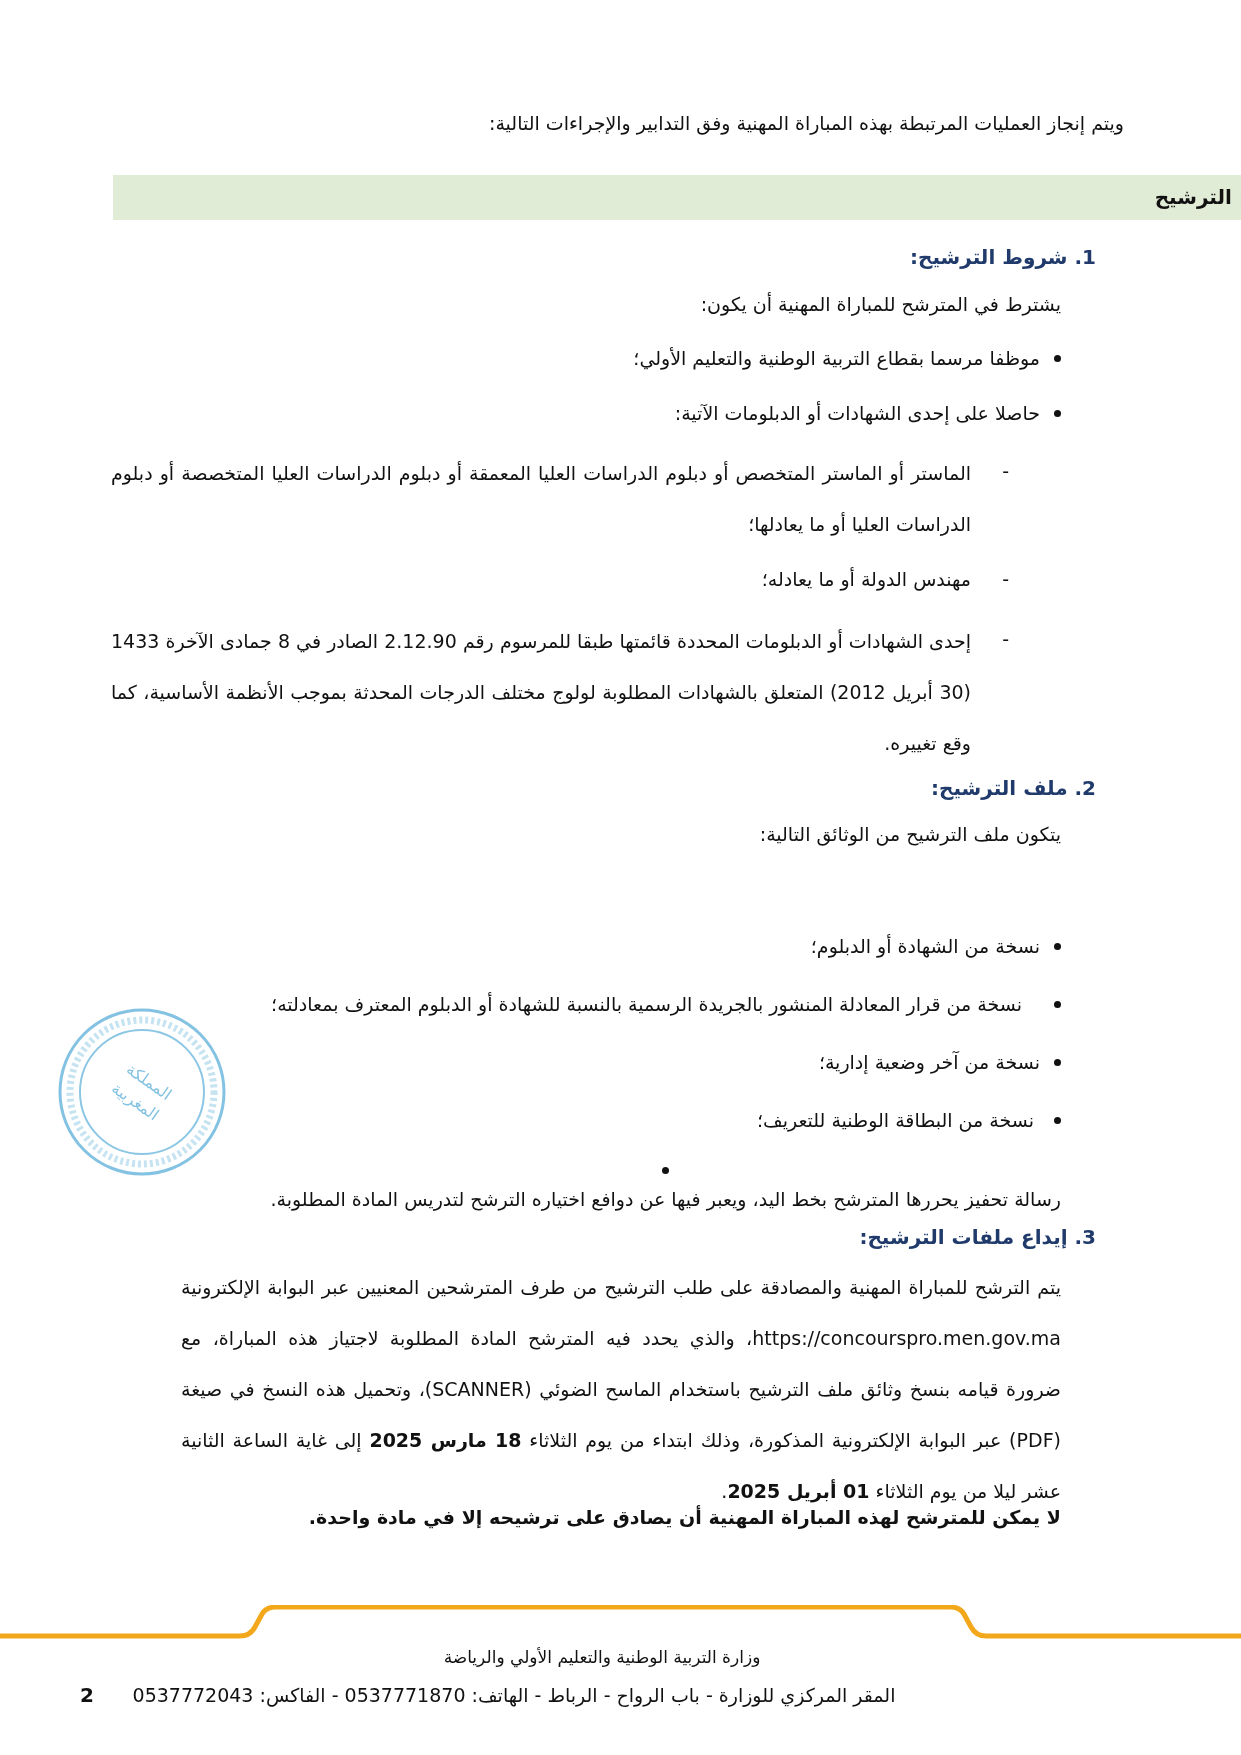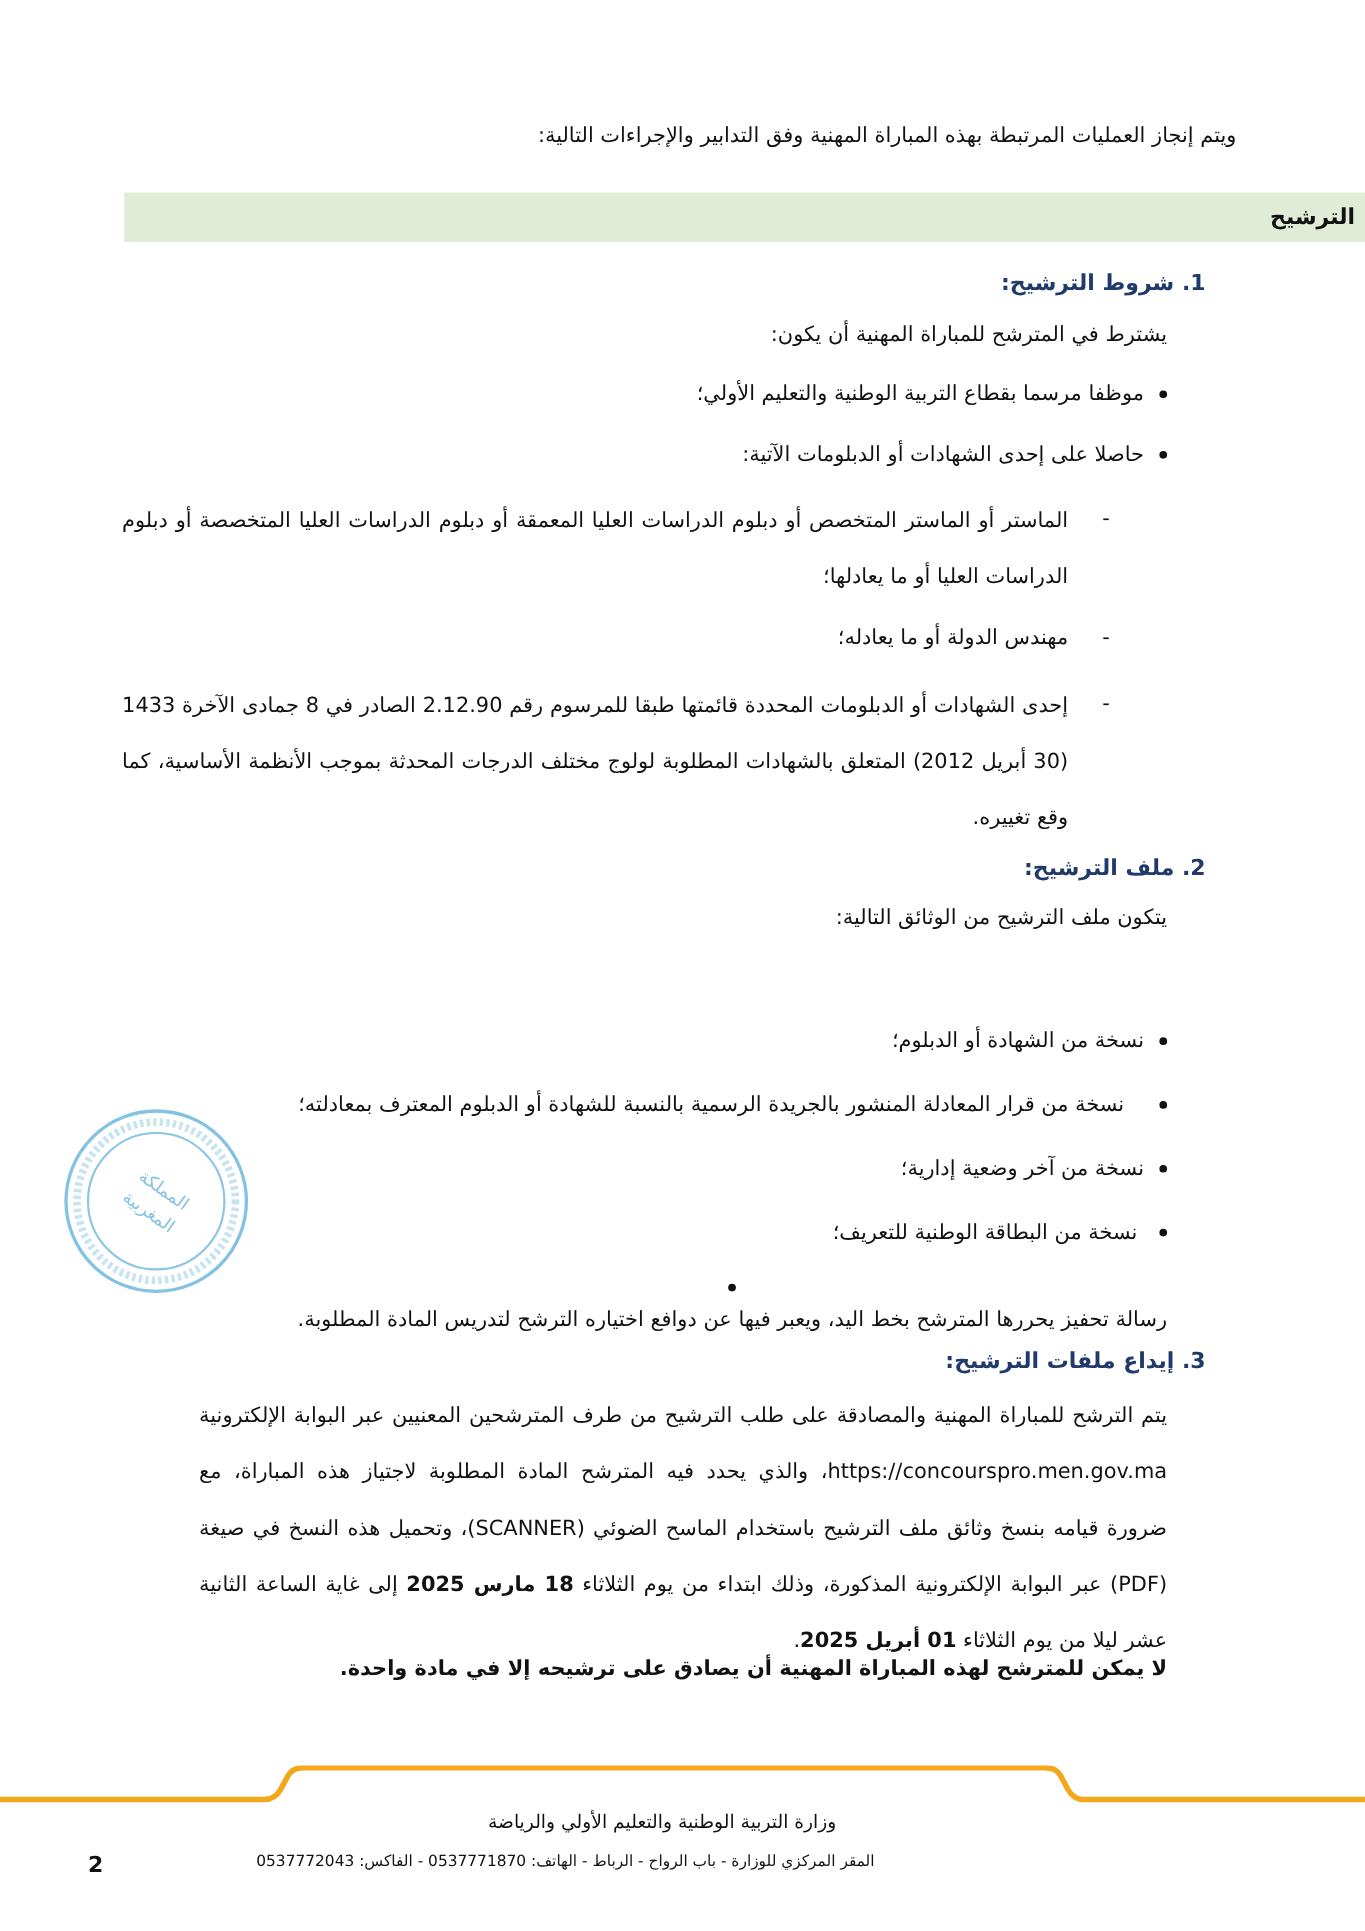--- a/index.html
+++ b/index.html
@@ -24,21 +24,21 @@
   .bullet-row { display: flex; align-items: center; gap: 14px; text-align: center; }
   .bullet-dot { width: 7px; height: 7px; border-radius: 50%; background: #111; flex: 0 0 auto; }
   .dash { font-size: 19px; }
   .justify {
     width: 860px; text-align: justify; text-align-last: right; font-size: 19px; line-height: 51px;
     white-space: normal;
   }
   .bold { font-weight: bold; }
   .footer-line { left: 0; top: 1605px; width: 1241px; height: 40px; }
   .footer-title { left: 0; width: 1204px; text-align: center; top: 1647px; font-size: 17px; }
-  .footer-address { left: 0; width: 1028px; text-align: center; top: 1684px; font-size: 14px; direction: rtl; }
+  .footer-address { left: 0; width: 1028px; text-align: center; top: 1684px; font-size: 19px; direction: rtl; }
   .page-number { left: 80px; top: 1683px; font-size: 20px; font-weight: bold; direction: ltr; }
   .stamp { left: 55px; top: 1005px; width: 175px; height: 175px; }
 </style>
 </head>
 <body>
 
 <div class="page">
 
   <div class="abs txt intro">ويتم إنجاز العمليات المرتبطة بهذه المباراة المهنية وفق التدابير والإجراءات التالية:</div>
 

